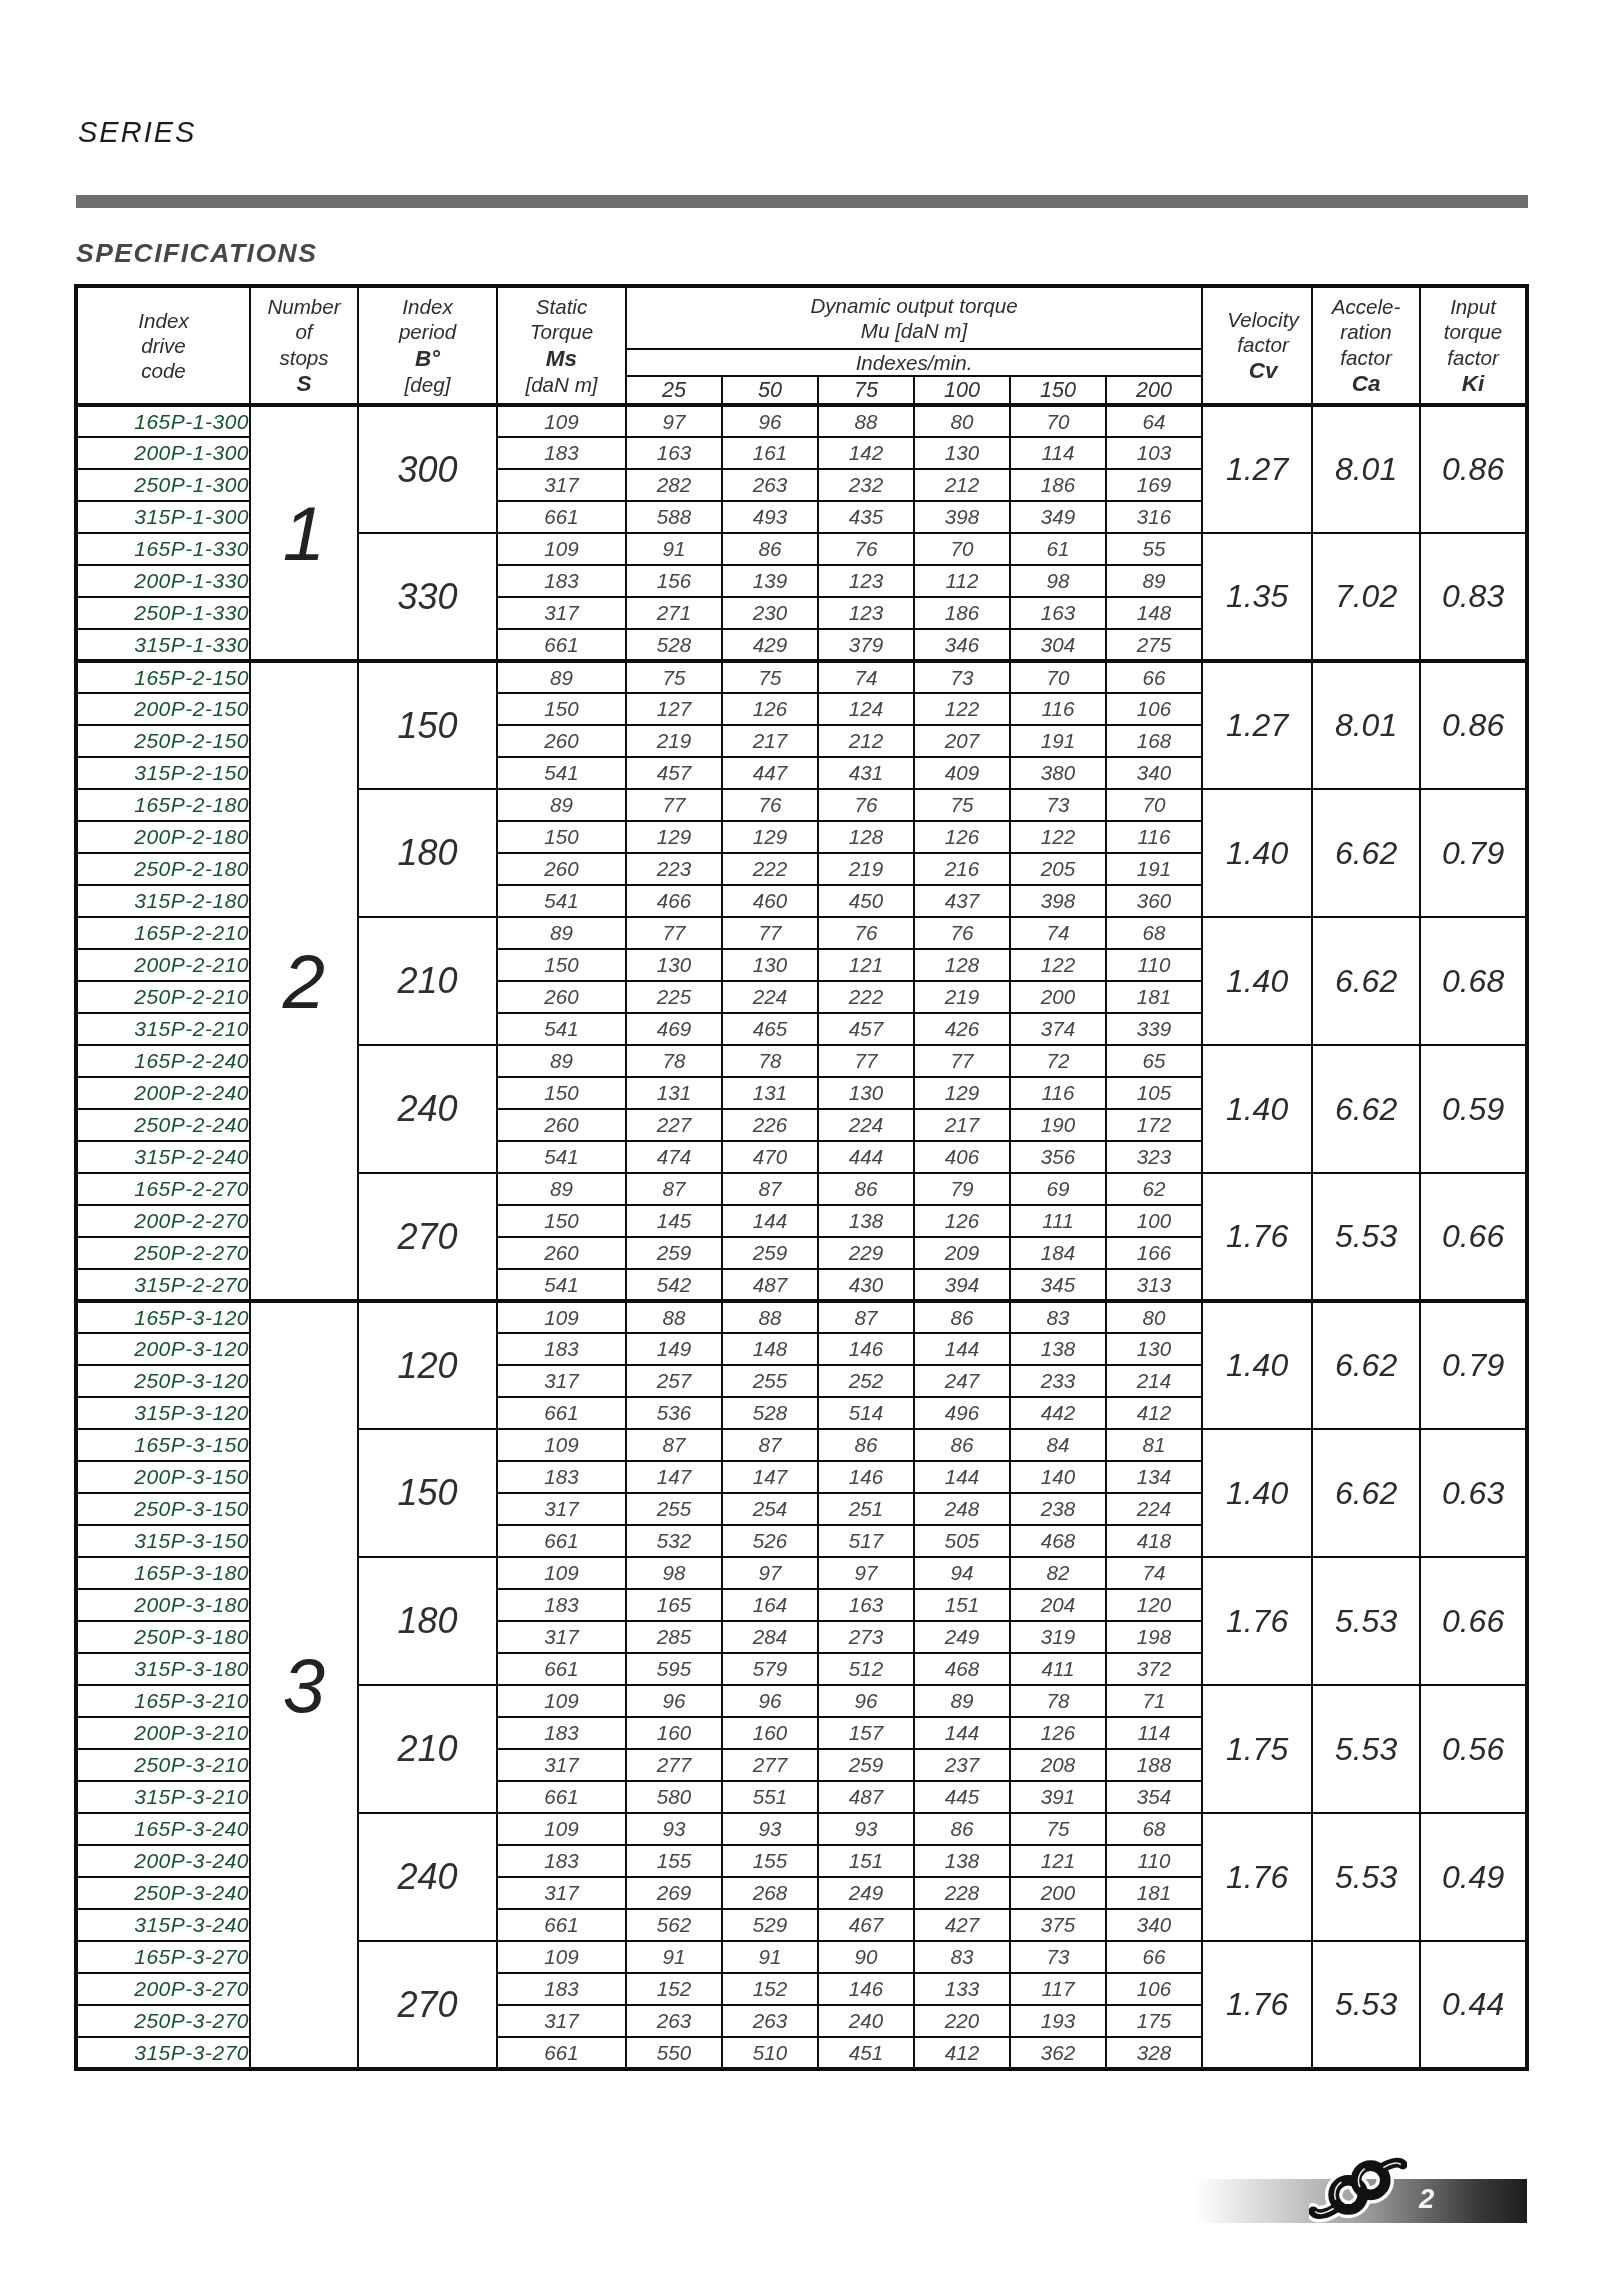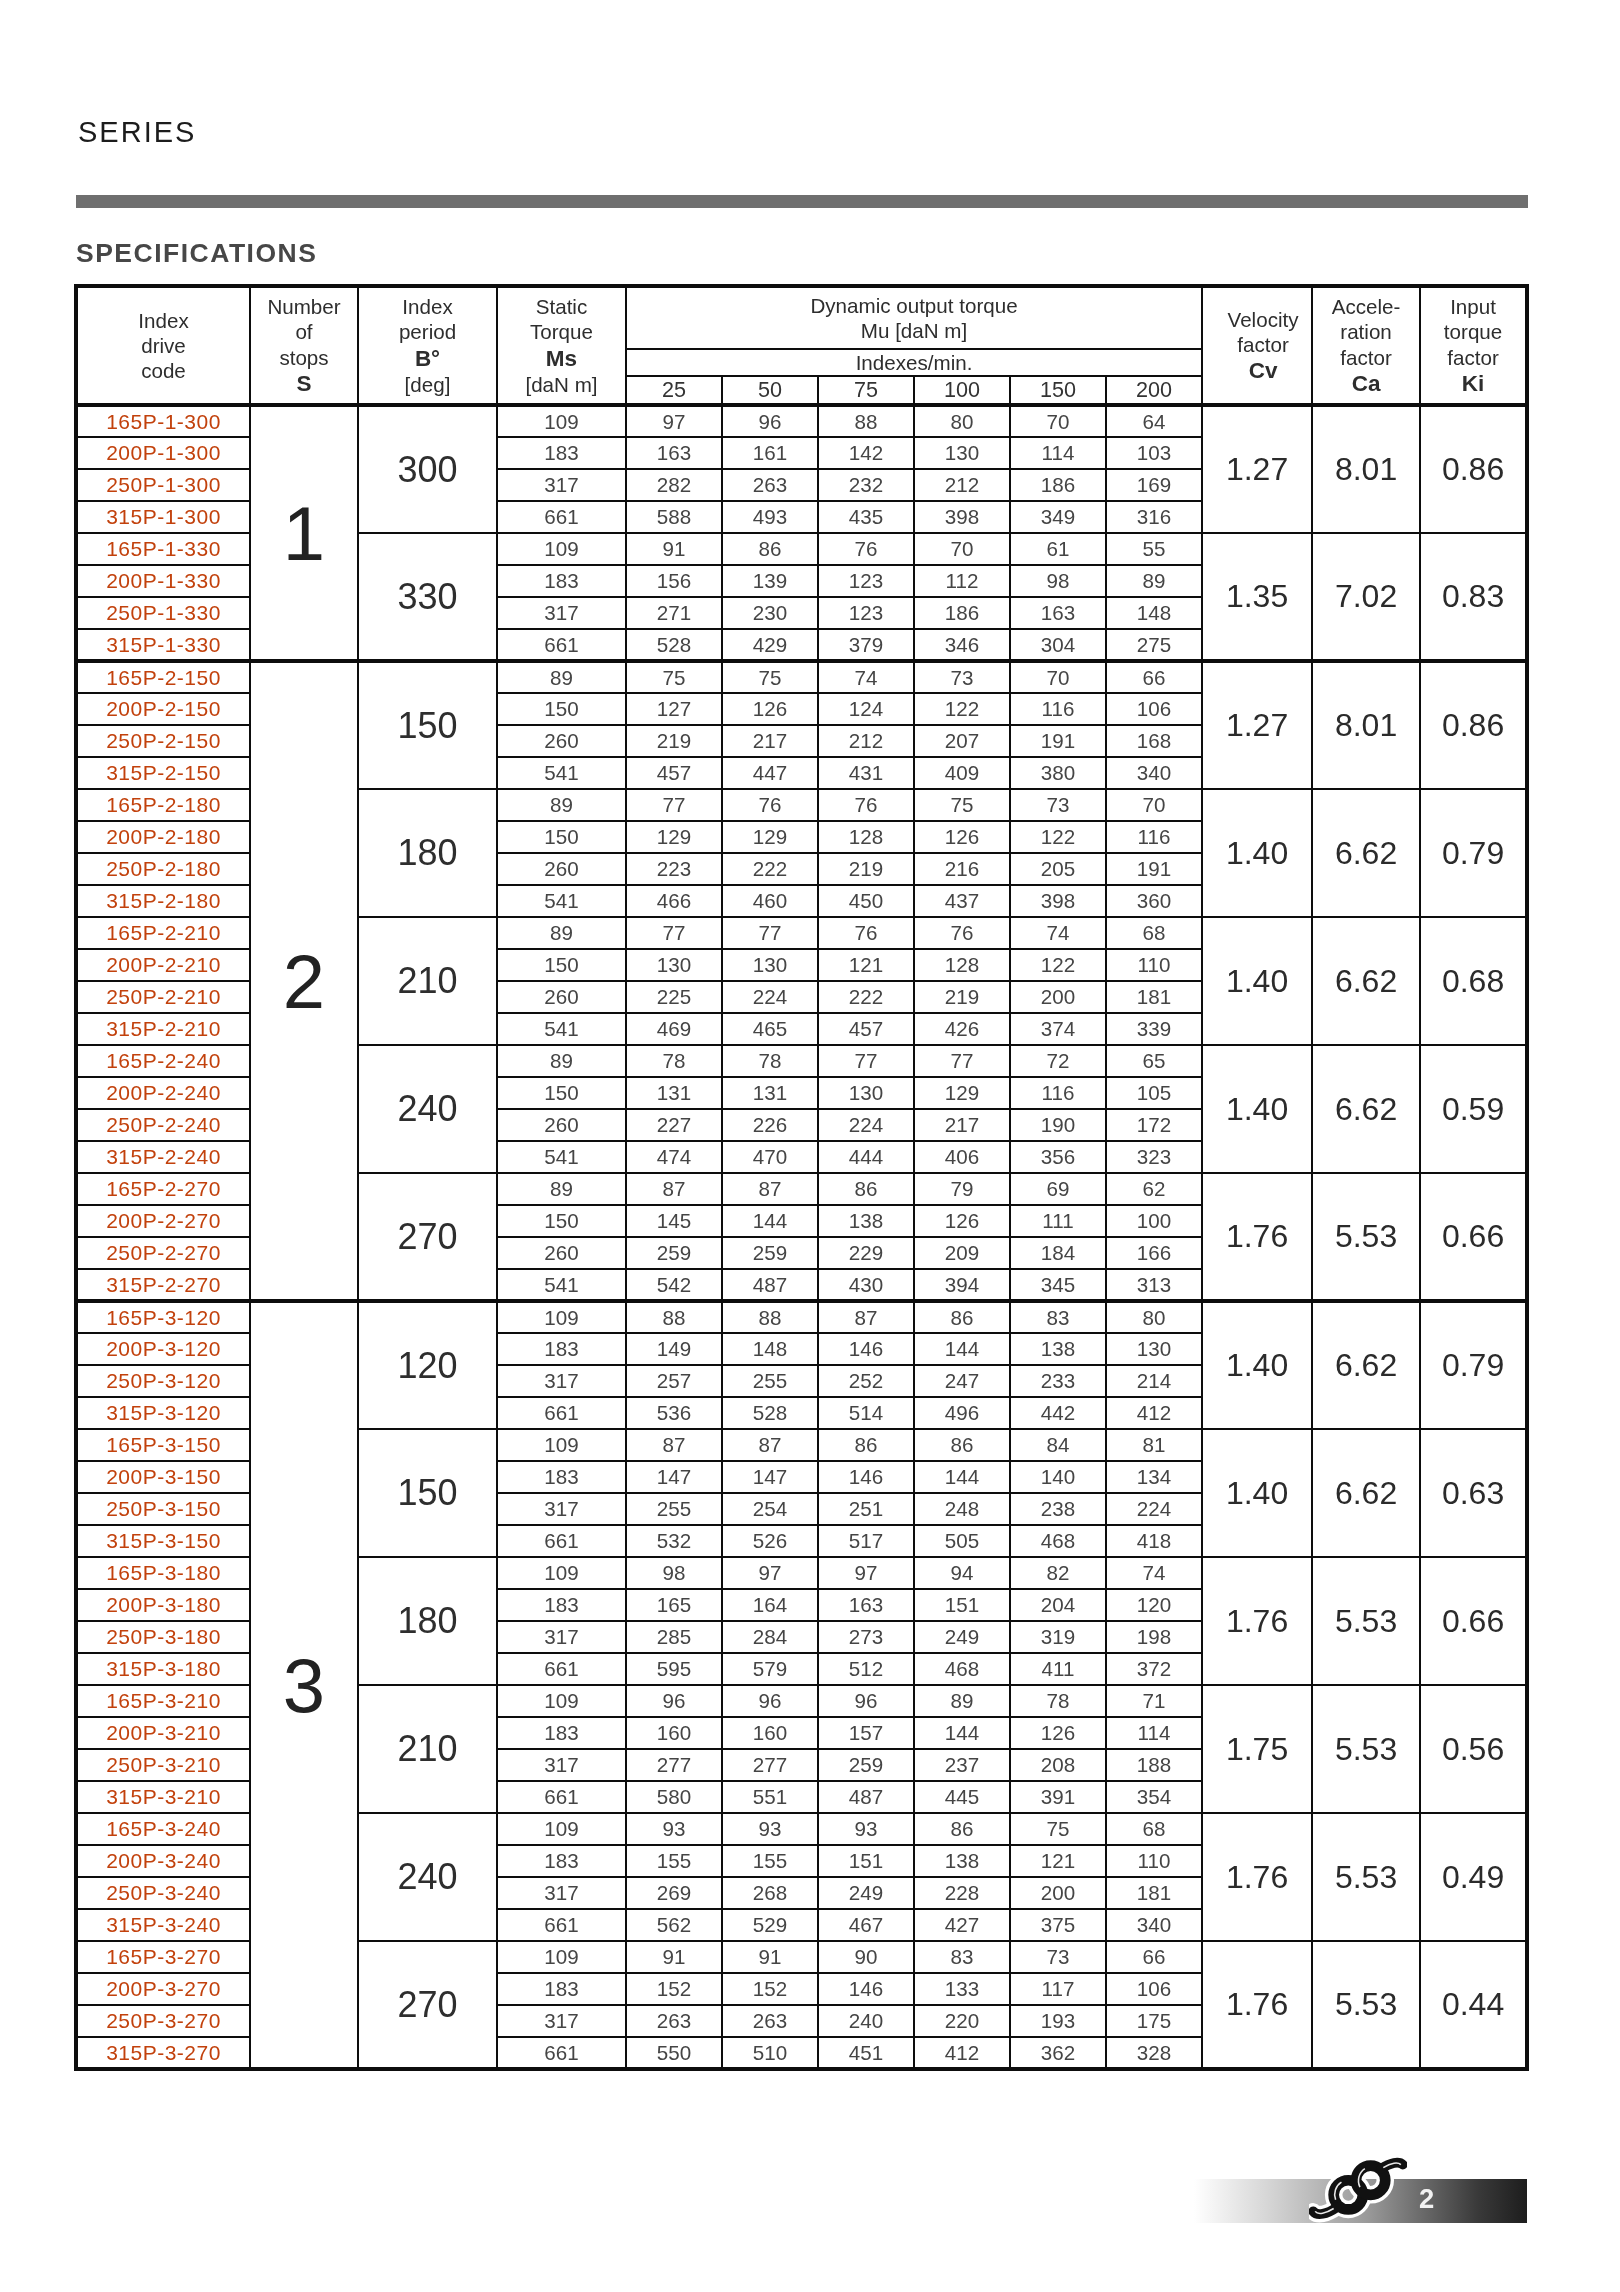--- a/index.html
+++ b/index.html
@@ -1,18 +1,18 @@
 <!DOCTYPE html>
 <html><head>
 <meta charset="utf-8">
 <style>
   * { margin:0; padding:0; box-sizing:border-box; }
   html,body { width:1620px; height:2293px; background:#ffffff; overflow:hidden;
               font-family:"Liberation Sans", sans-serif; color:#222; }
-  #page { position:relative; width:1620px; height:2293px; background:#fff; }
+  #page { position:relative; width:1620px; height:2293px; background:#fff;font-style:italic; }
 
   
   .series-label   { position:absolute; left:78px;  top:116px; font-size:29px; letter-spacing:2px; color:#1c1c1c; }
   .series-models  { position:absolute; left:78px;  top:153px; font-size:39px; letter-spacing:1px; word-spacing:9.8px; color:#1c1c1c; }
   .doc-title      { position:absolute; right:94px; top:102px; font-size:62px; letter-spacing:6.9px; color:#111; white-space:nowrap; }
   .gray-rule      { position:absolute; left:76px;  top:195px; width:1452px; height:12.7px; background:#6f6f6f; }
   .section-heading{ position:absolute; left:76px;  top:238px; font-size:26.5px; font-weight:700; letter-spacing:1.5px; color:#474747; }
 
   
   table.spec { position:absolute; left:74px; top:284px; width:1455px;
@@ -31,21 +31,21 @@
            overflow:hidden; white-space:nowrap; }
 
   thead th { font-weight:400; color:#2e2e2e; font-size:20.6px; line-height:1.22; }
   thead .hrow1 { height:63px; }
   thead .hrow2 { height:25.5px; }
   thead .hrow3 { height:29px; }
   thead th .sym  { font-weight:700; font-size:22.5px; }
   thead th.num-h { font-size:21.6px; color:#333; }
 
   tbody tr { height:32px; }
-  td.code-cell   { font-size:21px; color:#c2410c; letter-spacing:0.5px; }
+  td.code-cell   { font-size:21px; color:#14532d; letter-spacing:0.5px;text-align:right; }
   td.static-cell, td.idx-cell { font-size:20.6px; color:#454545; }
   td.period-cell { font-size:36px; color:#2e2e2e; }
   td.stops-cell  { font-size:76px; color:#222; }
   td.cv-cell, td.ca-cell, td.ki-cell { font-size:32px; color:#2b2b2b; }
   td.cv-cell { border-left:2.9px solid #0d0d0d; }
   th.v-head  { border-left:2.9px solid #0d0d0d;padding-left:12px; }
 
   tr.grp-top td { border-top:4.9px solid #0d0d0d; }
   tr.sub-top td { border-top:2.9px solid #0d0d0d; }
   tr.sub-top td.code-cell { border-top-width:2px; }

